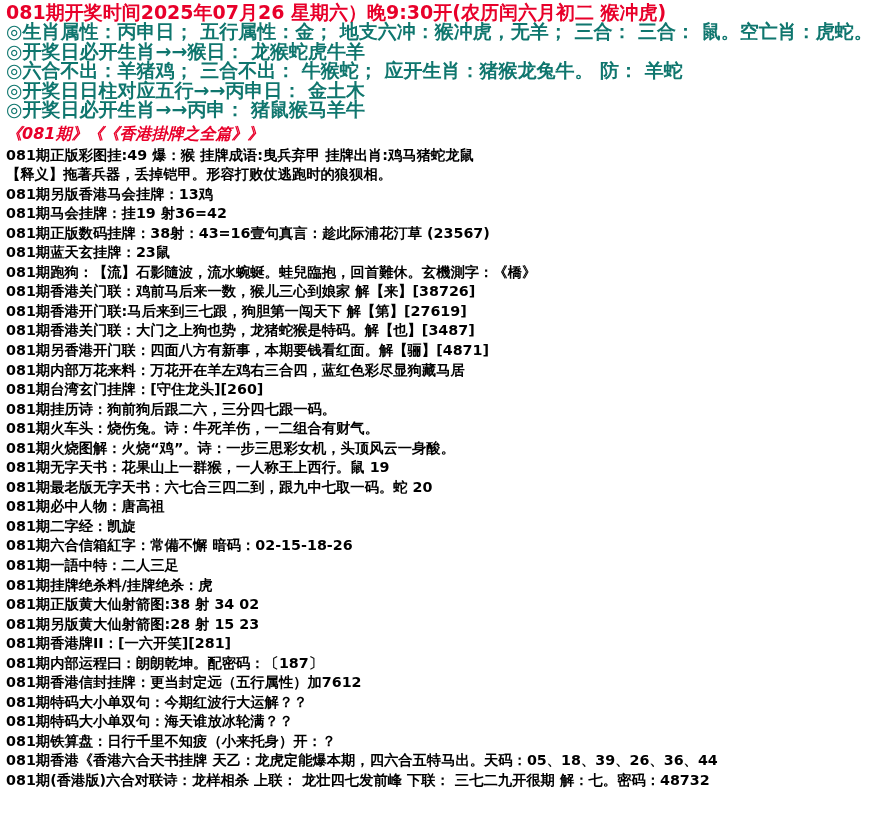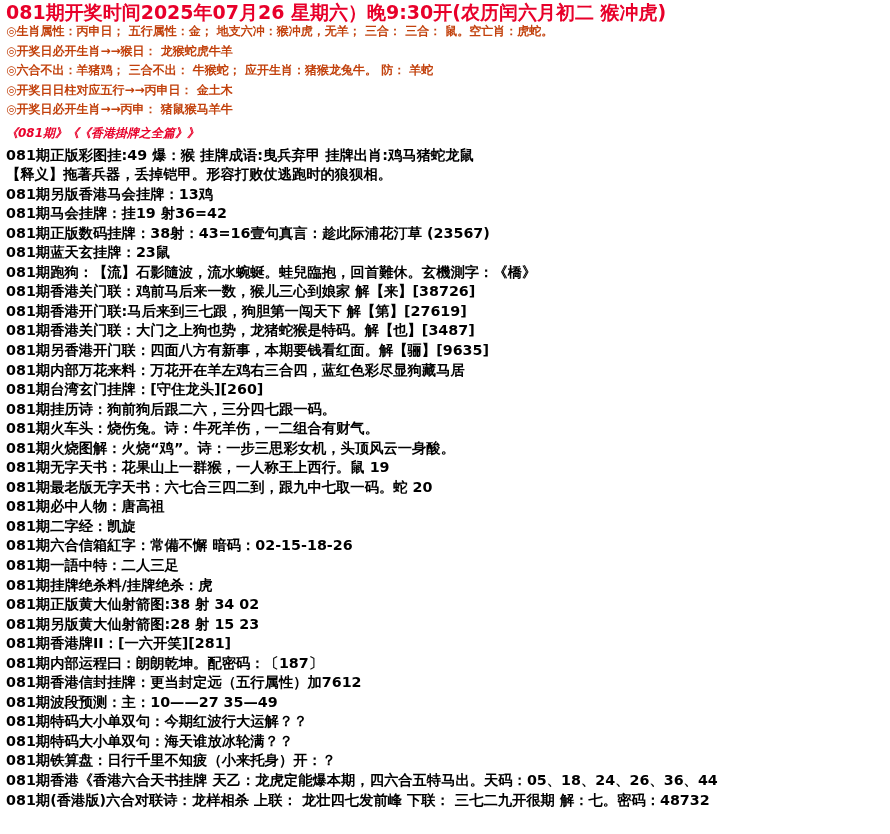--- a/index.html
+++ b/index.html
@@ -19,32 +19,32 @@
   }
   .hdr-line {
     color: #e8002a;
     font-size: 19px;
     font-weight: bold;
     line-height: 20px;
     white-space: nowrap;
     letter-spacing: 0px;
   }
   .blue-block {
-    color: #c2410c;
-    font-size: 12px;
+    color: #0f766e;
+    font-size: 19px;
     font-weight: bold;
     line-height: 19.5px;
   }
   .blue-block .row {
     white-space: nowrap;
     letter-spacing: 0px;
   }
   .red-title {
     color: #e8002a;
-    font-size: 12px;
+    font-size: 16px;
     font-weight: bold;
     line-height: 21px;
     white-space: nowrap;
     margin-top: 1px;
   }
   .body-list {
     color: #000000;
     font-size: 14.3px;
     line-height: 19.55px;
     font-weight: bold;
@@ -83,40 +83,39 @@
     <div class="row">081期正版彩图挂:49  爆：猴  挂牌成语:曳兵弃甲  挂牌出肖:鸡马猪蛇龙鼠</div>
     <div class="row">【释义】拖著兵器，丢掉铠甲。形容打败仗逃跑时的狼狈相。</div>
     <div class="row">081期另版香港马会挂牌：13鸡</div>
     <div class="row">081期马会挂牌：挂19  射36=42</div>
     <div class="row">081期正版数码挂牌：38射：43=16壹句真言：趁此际浦花汀草 (23567)</div>
     <div class="row">081期蓝天玄挂牌：23鼠</div>
     <div class="row">081期跑狗：【流】石影隨波，流水蜿蜒。蛙兒臨抱，回首難休。玄機測字：《橋》</div>
     <div class="row">081期香港关门联：鸡前马后来一数，猴儿三心到娘家  解【来】[38726]</div>
     <div class="row">081期香港开门联:马后来到三七跟，狗胆第一闯天下  解【第】[27619]</div>
     <div class="row">081期香港关门联：大门之上狗也势，龙猪蛇猴是特码。解【也】[3487]</div>
-    <div class="row">081期另香港开门联：四面八方有新事，本期要钱看红面。解【骊】[9635]</div>
+    <div class="row">081期另香港开门联：四面八方有新事，本期要钱看红面。解【骊】[4871]</div>
     <div class="row">081期内部万花来料：万花开在羊左鸡右三合四，蓝红色彩尽显狗藏马居</div>
     <div class="row">081期台湾玄门挂牌：[守住龙头][260]</div>
     <div class="row">081期挂历诗：狗前狗后跟二六，三分四七跟一码。</div>
     <div class="row">081期火车头：烧伤兔。诗：牛死羊伤，一二组合有财气。</div>
     <div class="row">081期火烧图解：火烧“鸡”。诗：一步三思彩女机，头顶风云一身酸。</div>
     <div class="row">081期无字天书：花果山上一群猴，一人称王上西行。鼠 19</div>
     <div class="row">081期最老版无字天书：六七合三四二到，跟九中七取一码。蛇 20</div>
     <div class="row">081期必中人物：唐高祖</div>
     <div class="row">081期二字经：凯旋</div>
     <div class="row">081期六合信箱紅字：常備不懈  暗码：02-15-18-26</div>
     <div class="row">081期一語中特：二人三足</div>
     <div class="row">081期挂牌绝杀料/挂牌绝杀：虎</div>
     <div class="row">081期正版黄大仙射箭图:38  射  34  02</div>
     <div class="row">081期另版黄大仙射箭图:28  射  15  23</div>
     <div class="row">081期香港牌II：[一六开笑][281]</div>
     <div class="row">081期内部运程曰：朗朗乾坤。配密码：〔187〕</div>
     <div class="row">081期香港信封挂牌：更当封定远（五行属性）加7612</div>
-    <div class="row">081期波段预测：主：10——27  35—49</div>
     <div class="row">081期特码大小单双句：今期红波行大运解？？</div>
     <div class="row">081期特码大小单双句：海天谁放冰轮满？？</div>
     <div class="row">081期铁算盘：日行千里不知疲（小来托身）开：？</div>
-    <div class="row">081期香港《香港六合天书挂牌  天乙：龙虎定能爆本期，四六合五特马出。天码：05、18、24、26、36、44</div>
+    <div class="row">081期香港《香港六合天书挂牌  天乙：龙虎定能爆本期，四六合五特马出。天码：05、18、39、26、36、44</div>
     <div class="row">081期(香港版)六合对联诗：龙样相杀  上联：  龙壮四七发前峰  下联：  三七二九开很期  解：七。密码：48732</div>
 
   </div>
 
 </div>
 
 </body></html>

